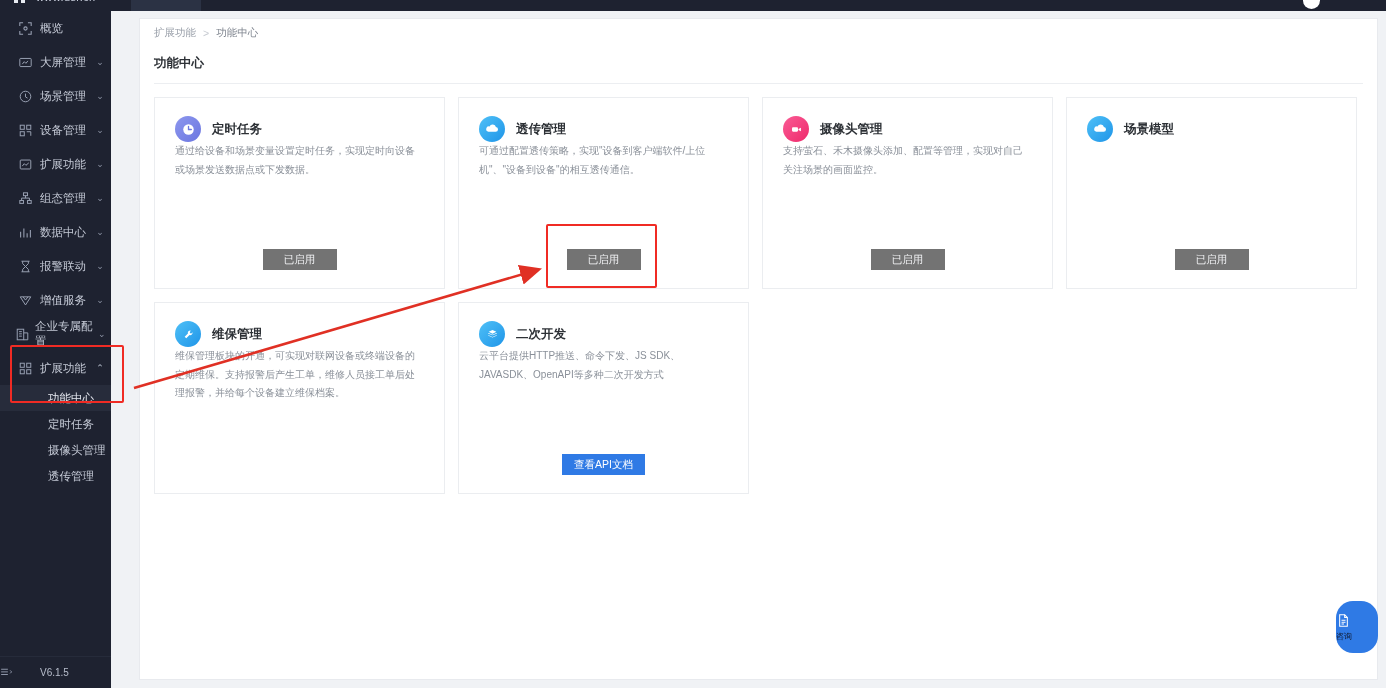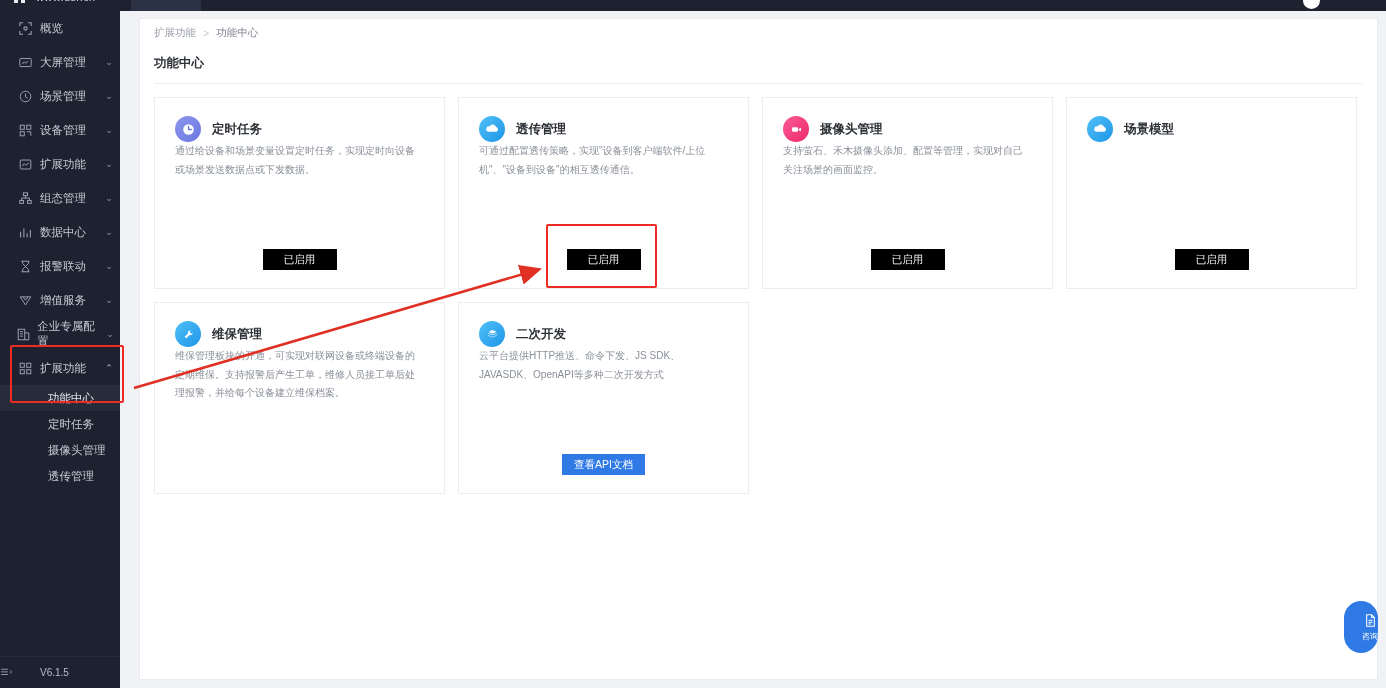--- a/index.html
+++ b/index.html
@@ -32,21 +32,21 @@
     background: #2b3244;
   }
   .avatar {
     position: absolute; left: 1303px; top: -8px;
     width: 17px; height: 17px; border-radius: 50%;
     background: #ffffff;
   }
 
   
   .sidebar {
-    position: absolute; left: 0; top: 0; width: 120px; height: 688px;
+    position: absolute; left: 0; top: 0; width: 111px; height: 688px;
     background: #1e2230; z-index: 4;
     display: flex; flex-direction: column;
   }
   .side-scroll { flex: 1 1 auto; padding-top: 11px; }
   .nav-item {
     position: relative; height: 34px; display: flex; align-items: center;
     color: #c5cad6; font-size: 11.5px; cursor: pointer;
   }
   .nav-item .ico {
     width: 30px; display: flex; align-items: center; justify-content: center;
@@ -119,41 +119,41 @@
   }
   .card-btn-wrap {
     position: absolute; left: 0; bottom: 18px; width: 100%;
     display: flex; justify-content: center;
   }
   .btn {
     min-width: 74px; height: 21px; padding: 0 12px;
     display: inline-flex; align-items: center; justify-content: center;
     font-size: 10.5px; border: none; cursor: pointer;
   }
-  .btn.disabled { background: #000000; color: #f2f3f5; cursor: default; margin-top: 38px; }
+  .btn.disabled { background: #737373; color: #f2f3f5; cursor: default; margin-top: 38px; }
   .btn.primary { background: #2f7ae5; color: #fff; }
 
   
   .card-highlight {
     position: absolute; left: 546px; top: 224px;
     width: 111px; height: 64px;
     border: 2.5px solid #f02b24; border-radius: 2px;
     pointer-events: none; z-index: 7;
   }
   .arrow-layer {
     position: absolute; left: 0; top: 0; width: 1386px; height: 688px;
     pointer-events: none; z-index: 6;
   }
 
   
   .consult {
     position: absolute; right: 8px; top: 601px;
-    width: 34px; height: 52px; border-radius: 17px;
-    background: #2f7ae5; color: #ffffff;
-    display: flex; flex-direction: column; align-items: flex-end;
+    width: 42px; height: 52px; border-radius: 17px;
+    background: #2f7ae5; color: #0f172a;
+    display: flex; flex-direction: column; align-items: flex-start;
     justify-content: center; gap: 3px; cursor: pointer; z-index: 8;
   }
   .consult .lbl { font-size: 8px; }
   svg { display: block; }
 </style>
 </head>
 <body>
 
 <div id="app">
 

